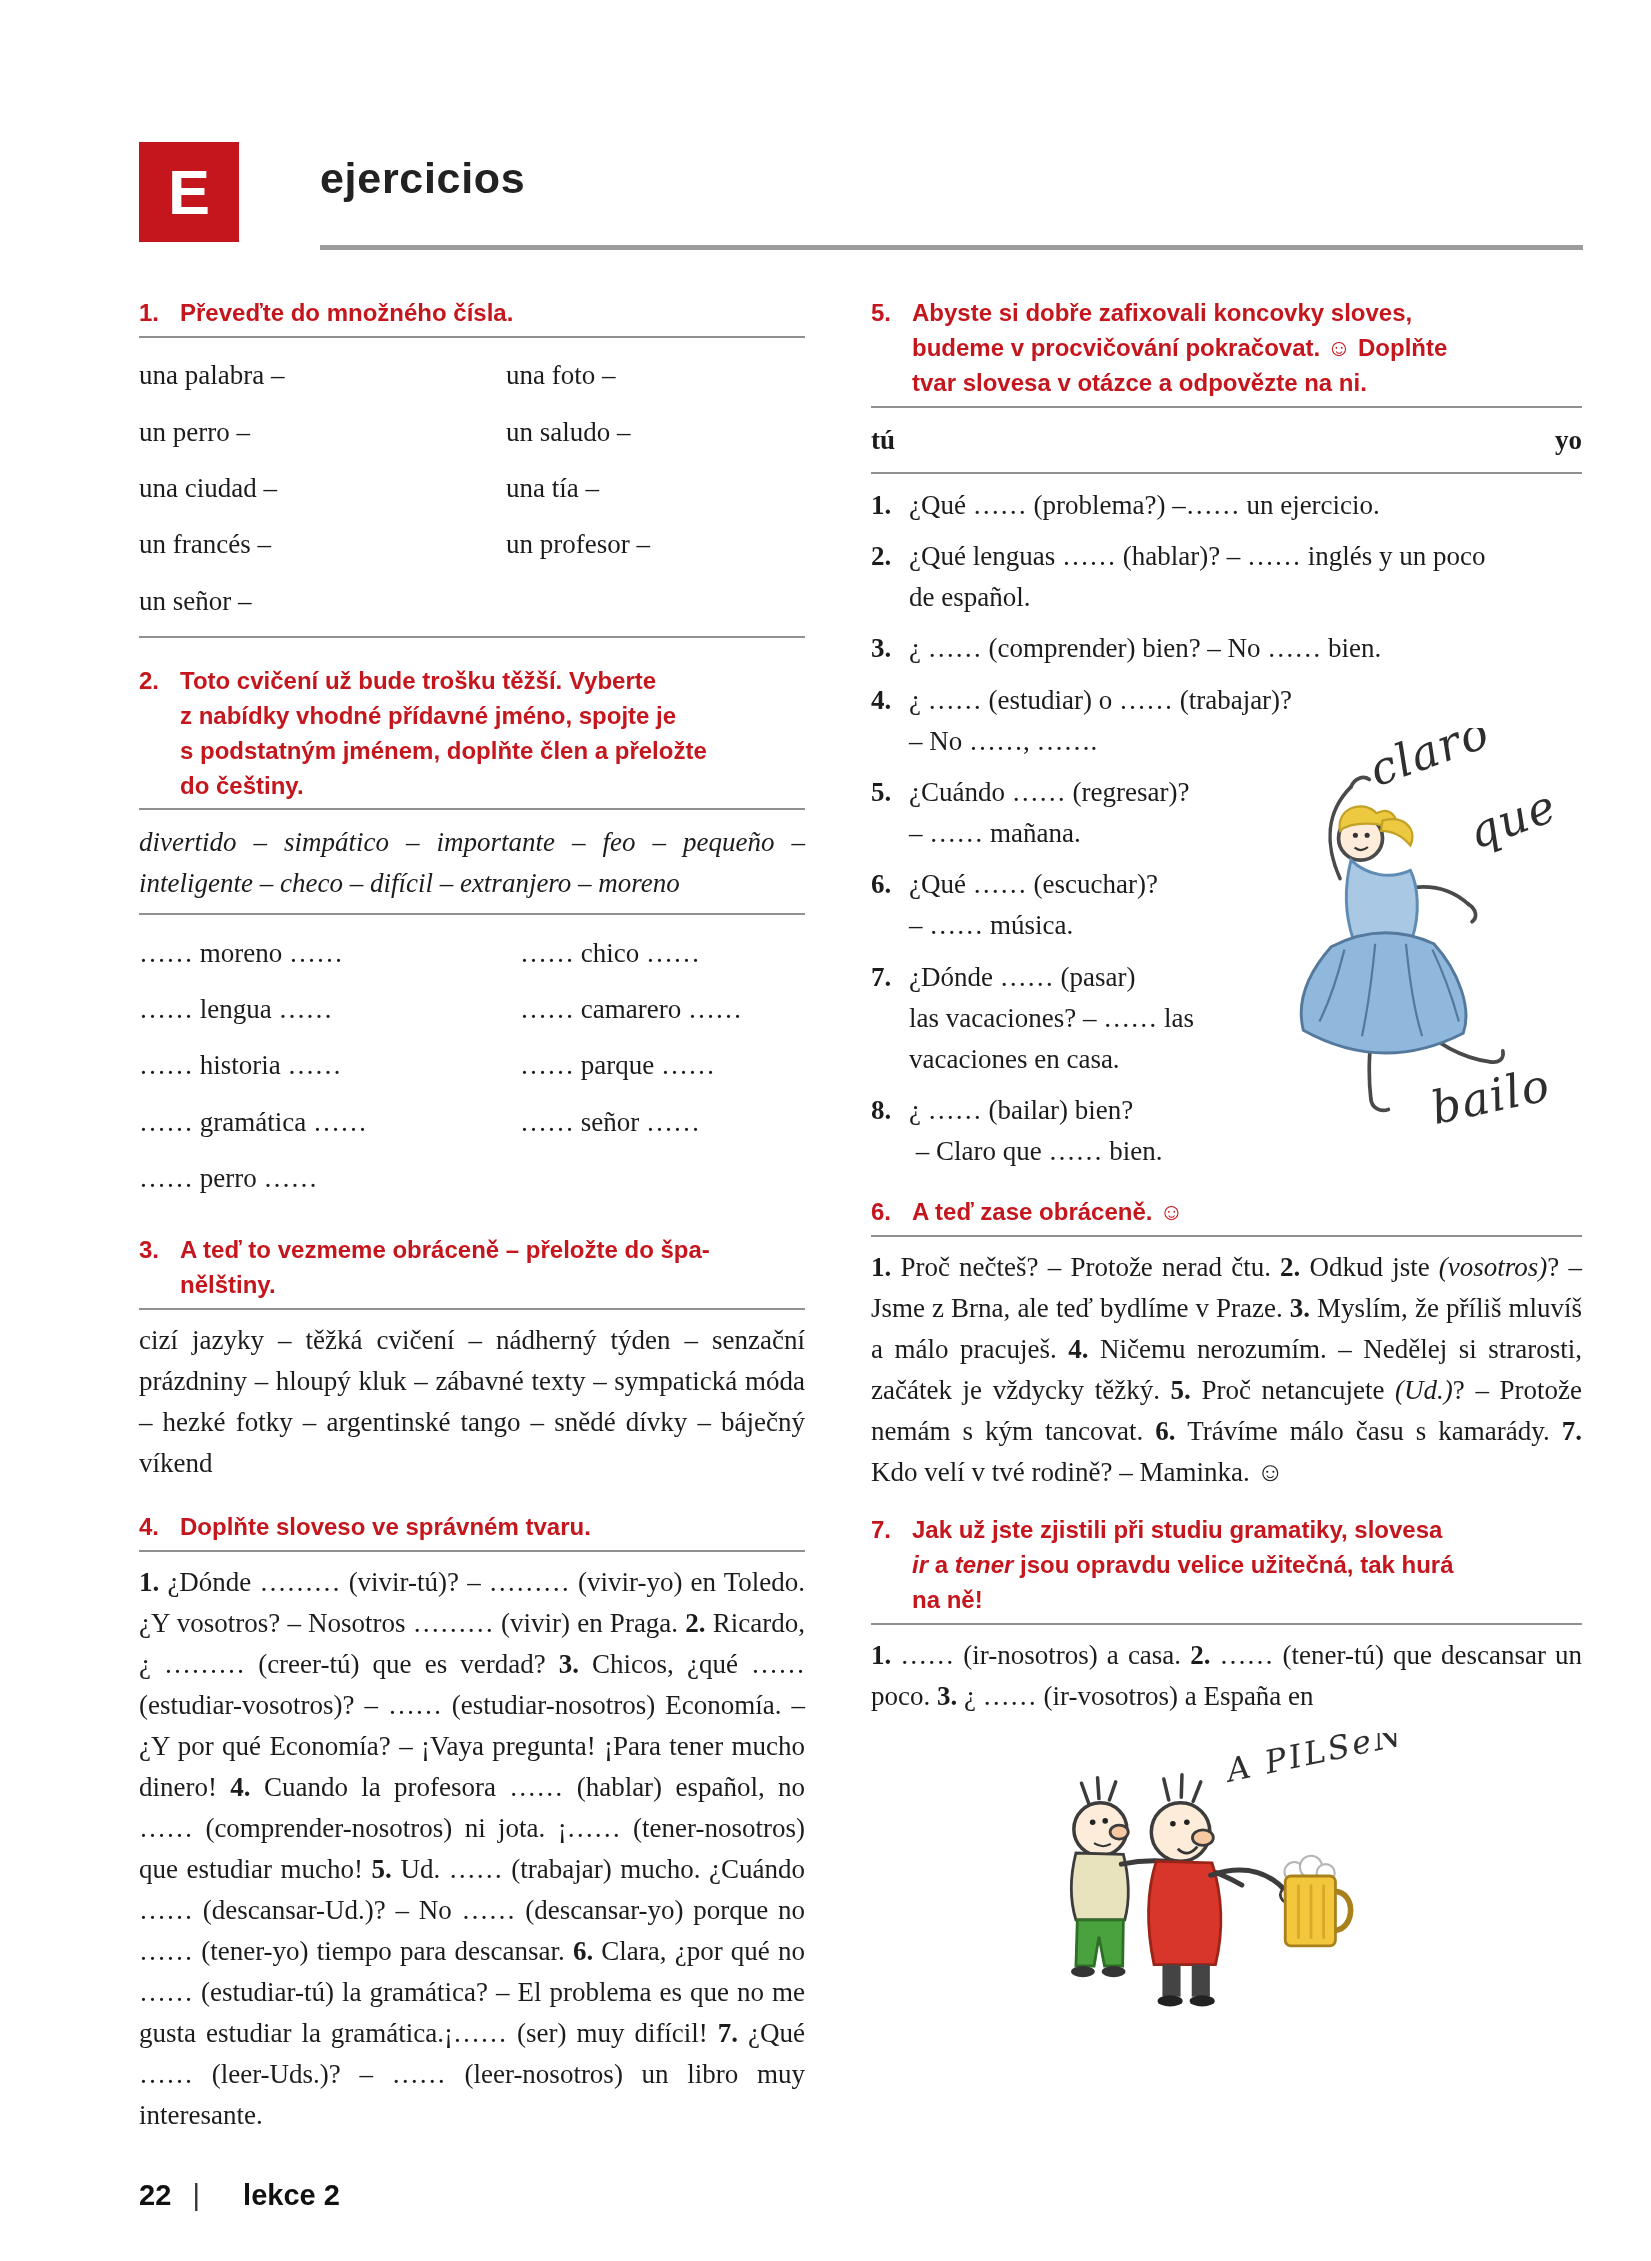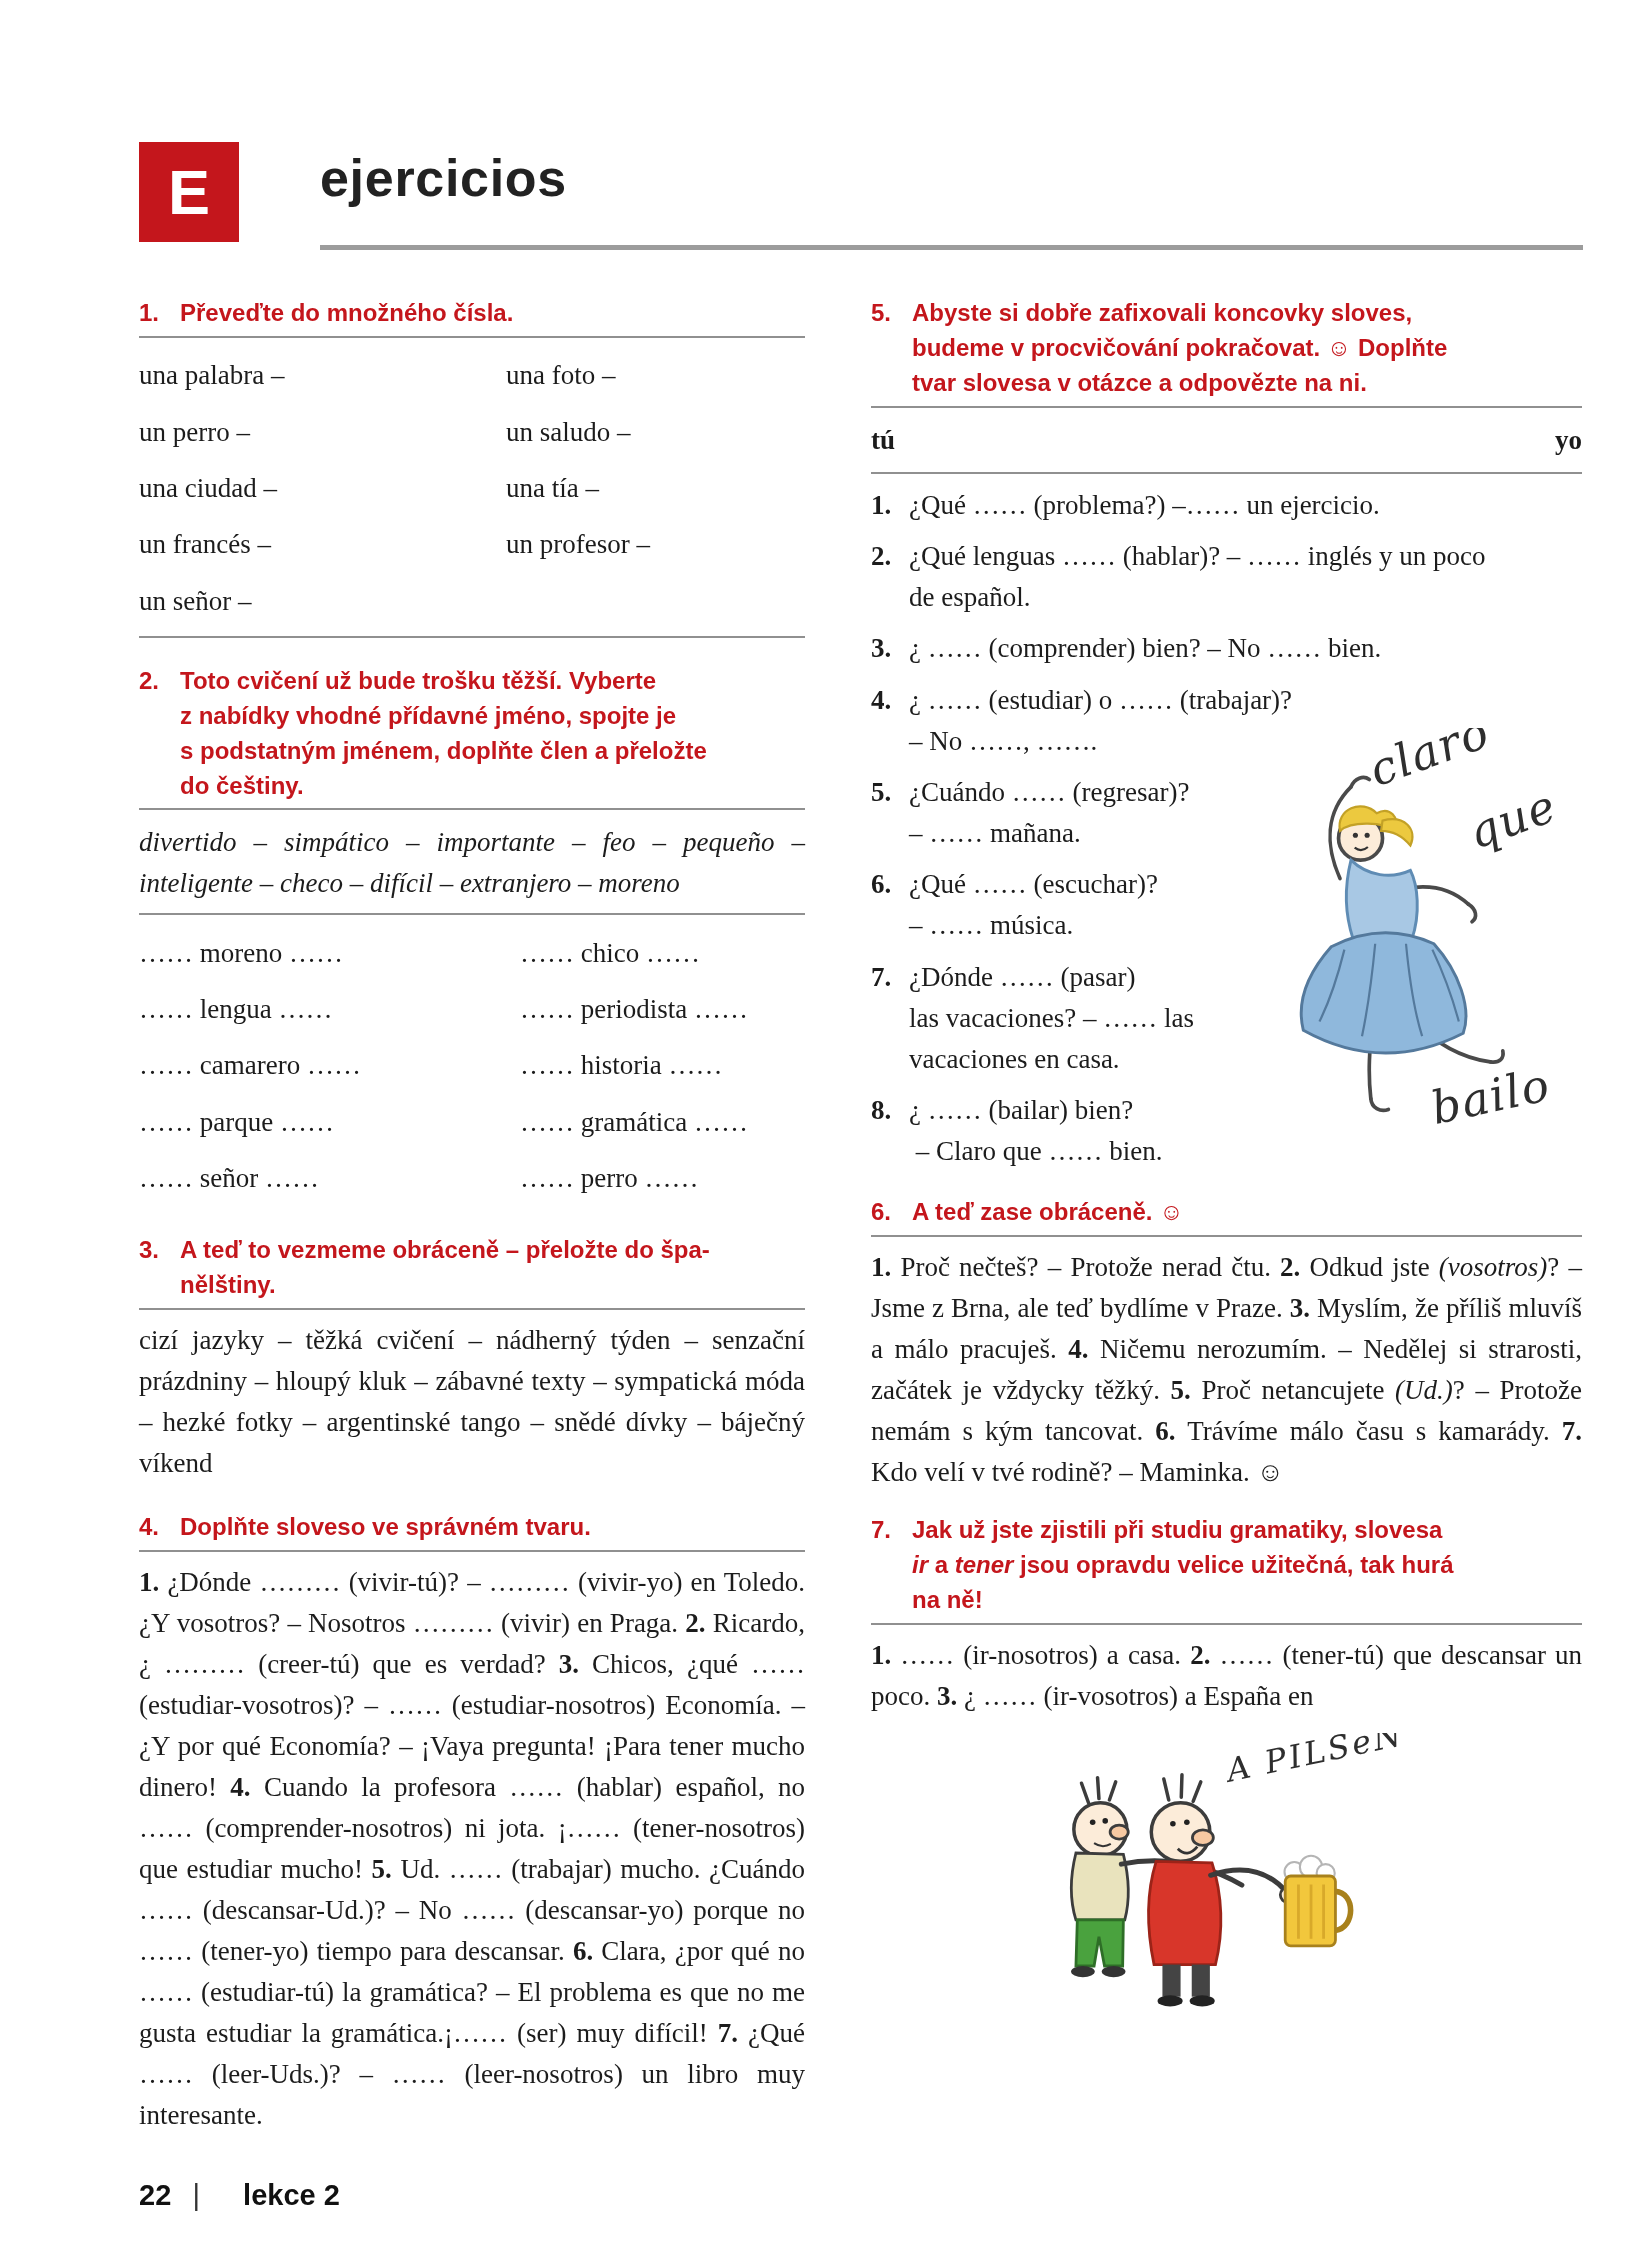--- a/index.html
+++ b/index.html
@@ -19,21 +19,21 @@
   }
   
   .badge{
     position:absolute;left:139px;top:142px;width:100px;height:100px;
     background:var(--red);color:#fff;
     font-family:"Liberation Sans", sans-serif;font-weight:bold;font-size:63px;
     display:flex;align-items:center;justify-content:center;
   }
   .page-title{
     position:absolute;left:320px;top:158px;
-    font-family:"Liberation Sans", sans-serif;font-weight:bold;font-size:52px;
+    font-family:"Liberation Sans", sans-serif;font-weight:bold;font-size:43px;
     color:#222;letter-spacing:0.7px;
   }
   .title-rule{position:absolute;left:320px;top:245px;width:1263px;height:5.1px;background:#9c9c9c;}
   
   .col-left{position:absolute;left:139px;top:295px;width:666px;}
   .col-right{position:absolute;left:871px;top:295px;width:711px;}
   
   .ex-heading{
     display:flex;
     font-family:"Liberation Sans", sans-serif;font-weight:bold;
@@ -111,21 +111,20 @@
 s podstatným jménem, doplňte člen a přeložte
 do češtiny.</span>
       </div>
       <div class="rule"></div>
       <div class="wordbank">divertido – simpático – importante – feo – pequeño – inteligente – checo – difícil – extranjero – moreno</div>
       <div class="rule"></div>
       <div class="pair-grid g520">
         <div class="pair-cell">…… moreno ……</div>
         <div class="pair-cell">…… chico ……</div>
         <div class="pair-cell">…… lengua ……</div>
-        <div class="pair-cell">…… periodista ……</div>
         <div class="pair-cell">…… camarero ……</div>
         <div class="pair-cell">…… historia ……</div>
         <div class="pair-cell">…… parque ……</div>
         <div class="pair-cell">…… gramática ……</div>
         <div class="pair-cell">…… señor ……</div>
         <div class="pair-cell">…… perro ……</div>
       </div>
     </section>
 
     <section class="exercise">

